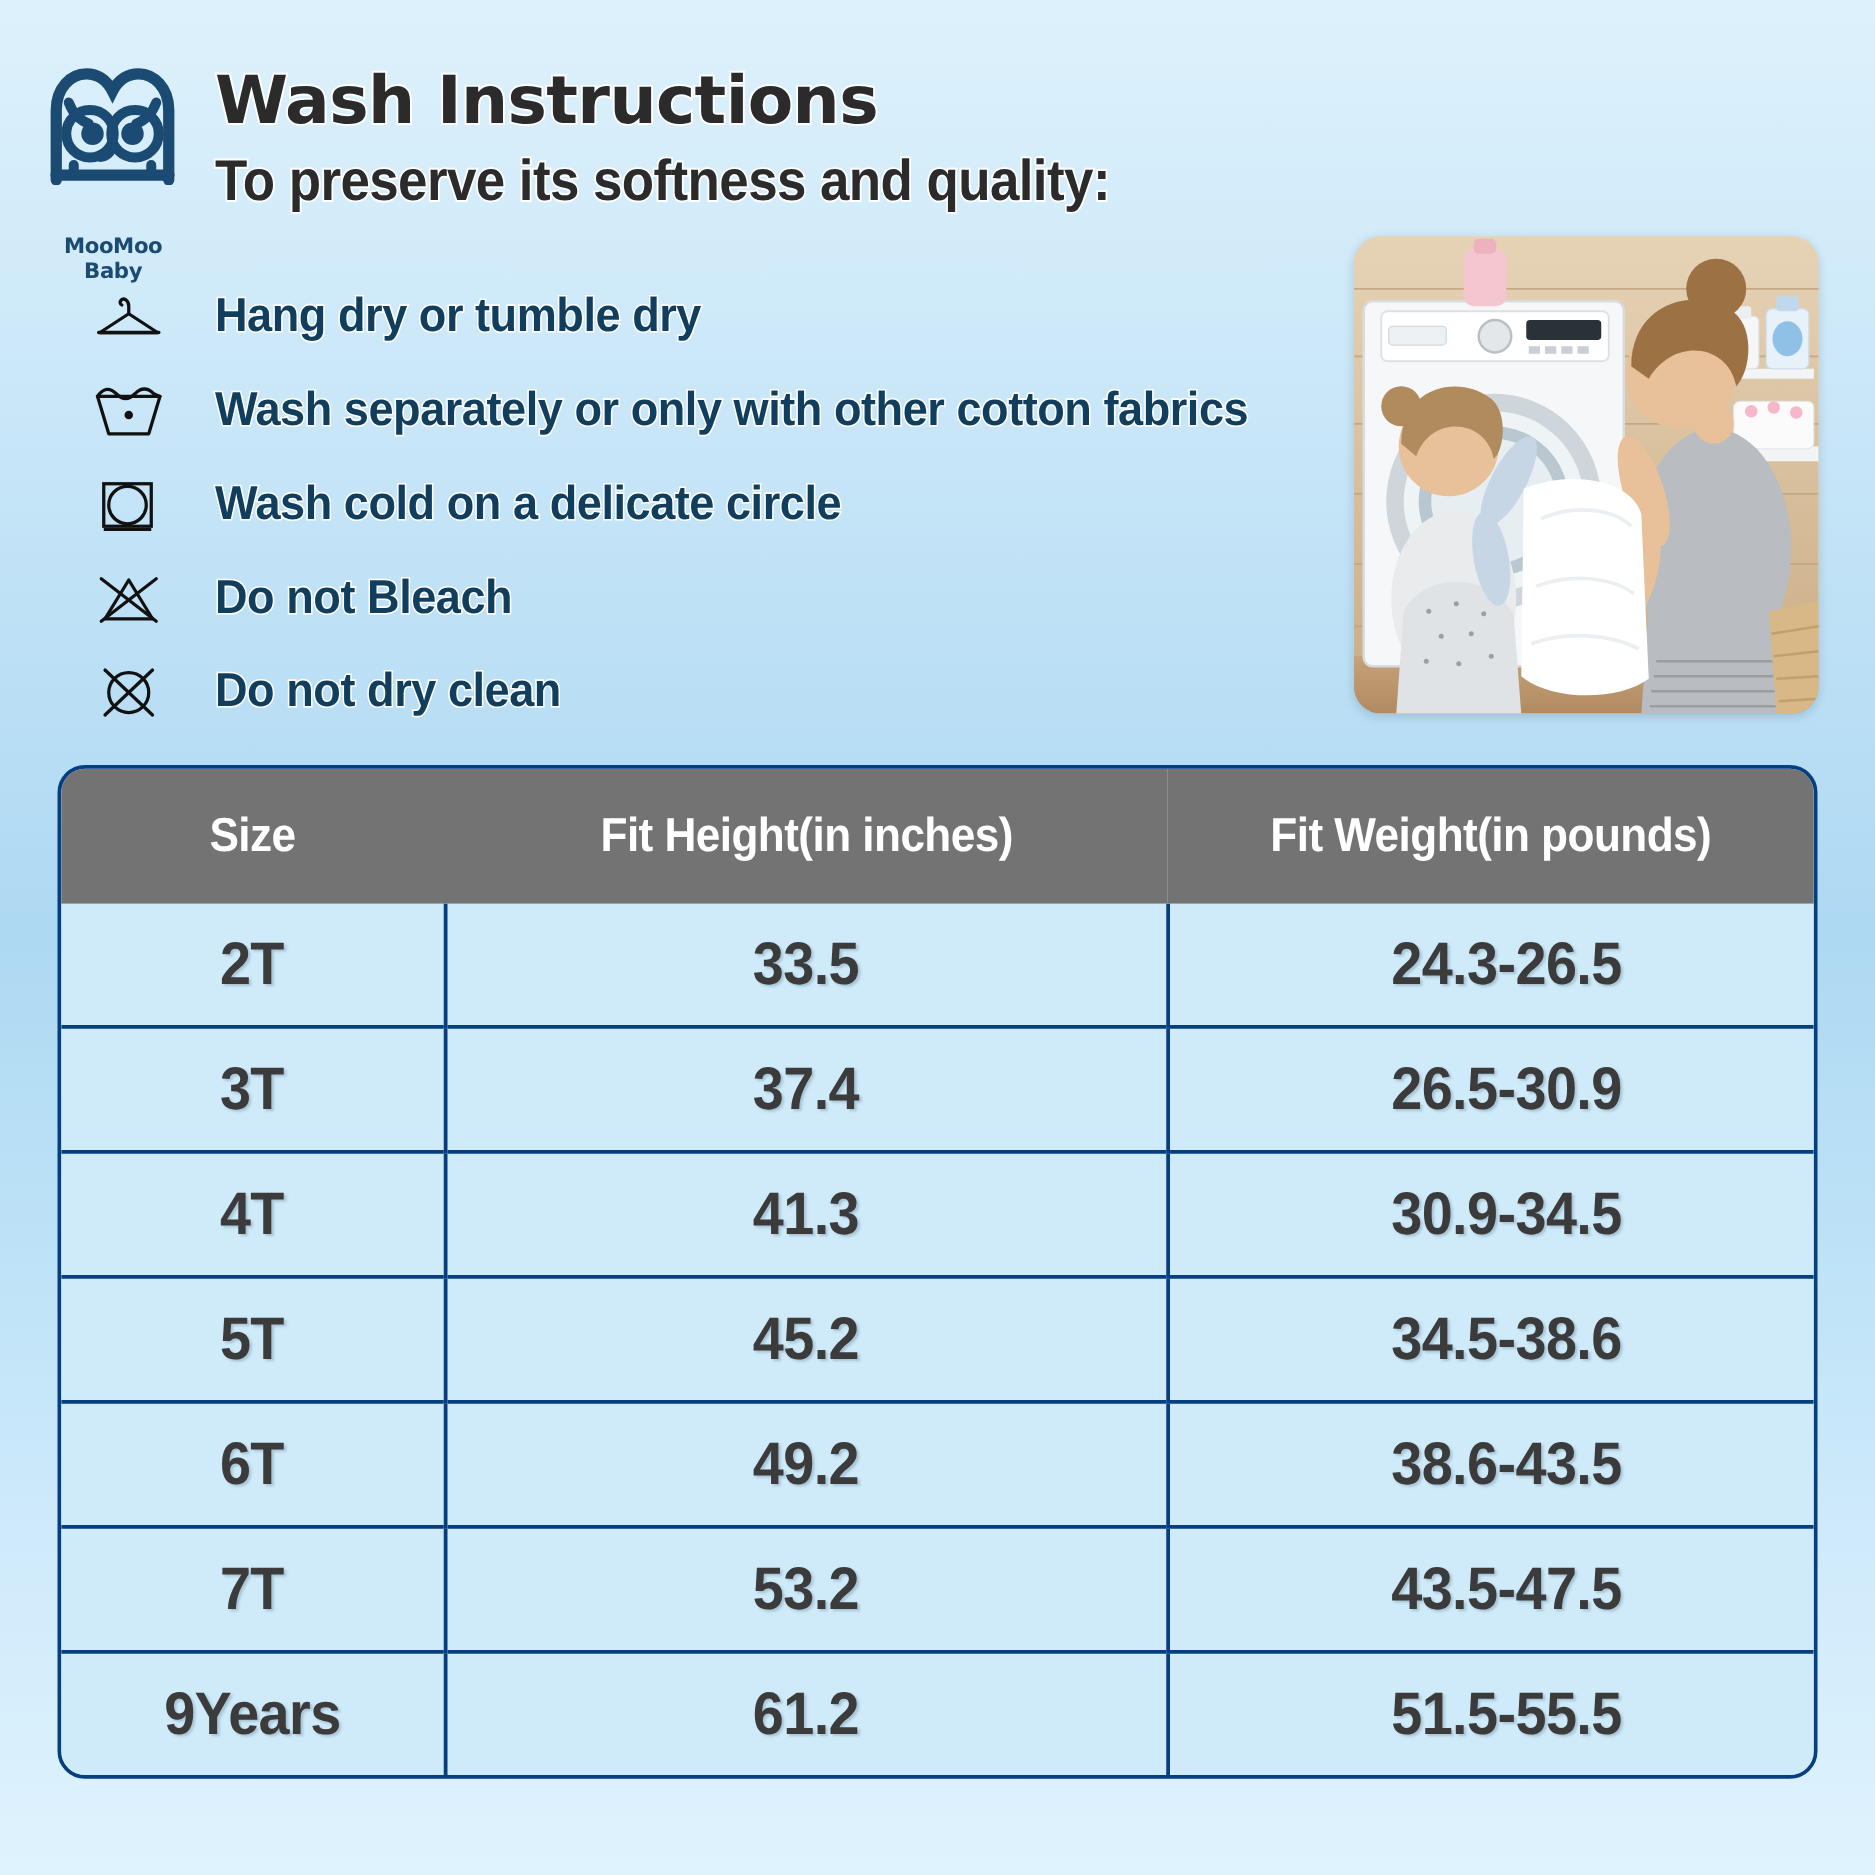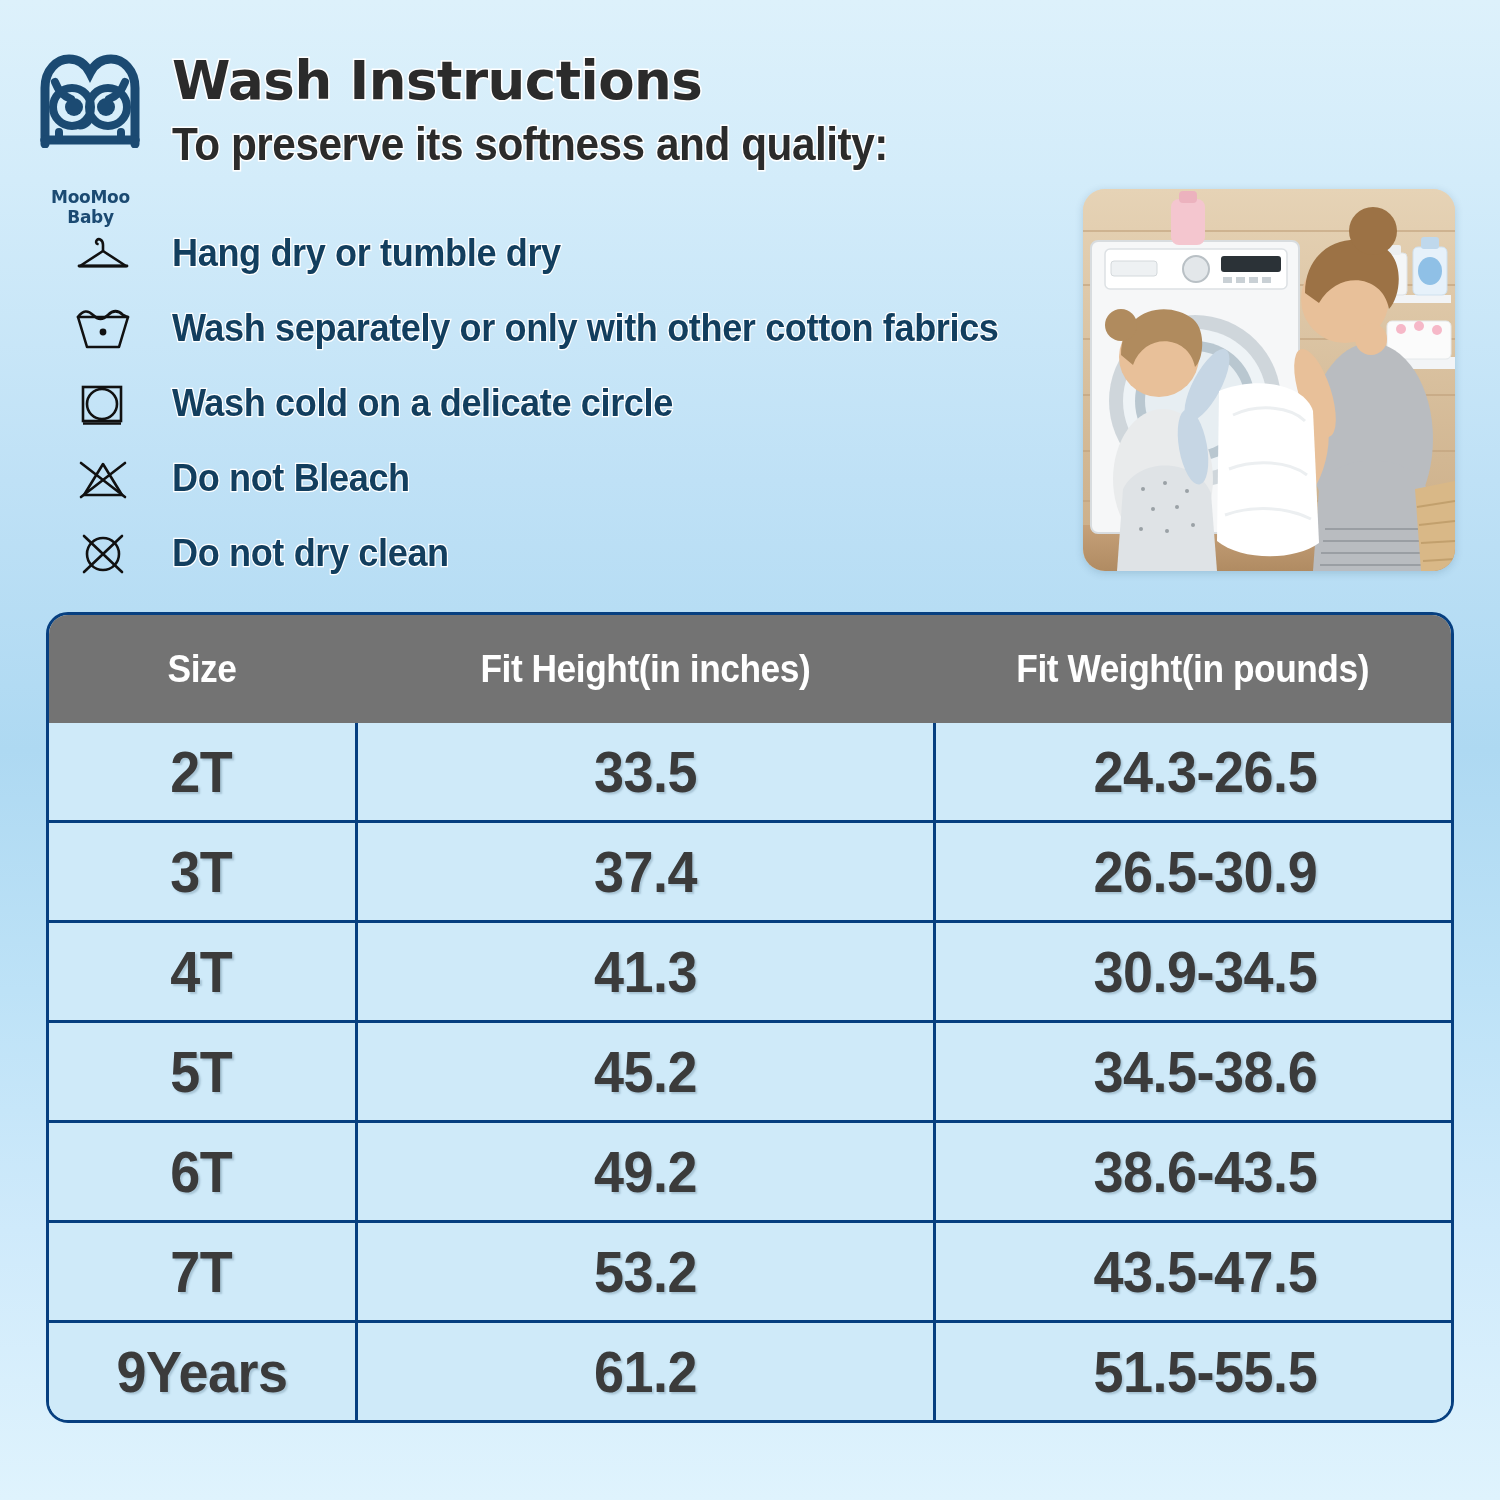--- a/index.html
+++ b/index.html
@@ -162,21 +162,21 @@
     padding: 0;
     vertical-align: middle;
   }
   thead th .hdr { display:inline-block; transform: scaleX(0.93); }
   tbody td {
     background: #cfeaf9;
     height: 97px;
     text-align: center;
     vertical-align: middle;
     font-family: "Liberation Sans", sans-serif;
-    font-size: 58px;
+    font-size: 48px;
     font-weight: bold;
     color: #3b3b3b;
     border-top: 3px solid #063f80;
     border-right: 3px solid #063f80;
     padding: 0;
     text-shadow: 2px 2px 2px rgba(120,150,170,0.45);
     letter-spacing: -0.5px;
   }
   tbody td .cellv { display:inline-block; transform: scaleX(0.93); }
   tbody tr td:last-child { border-right: none; padding-left: 24px; }

